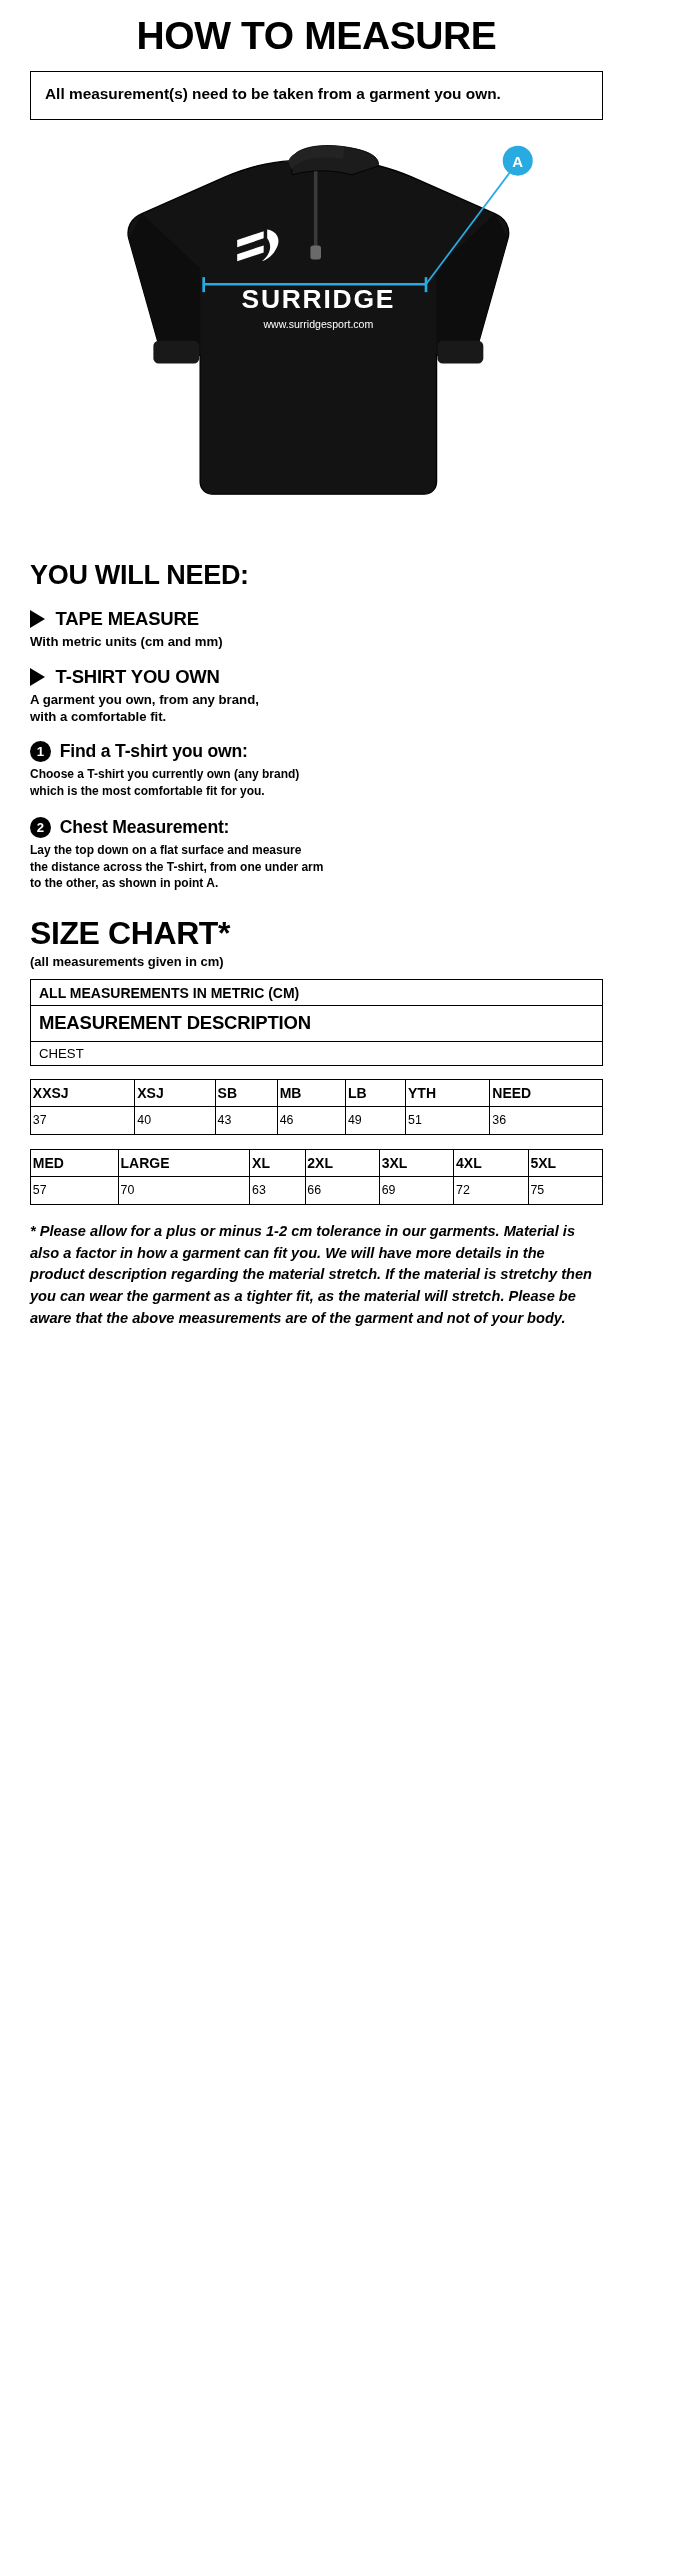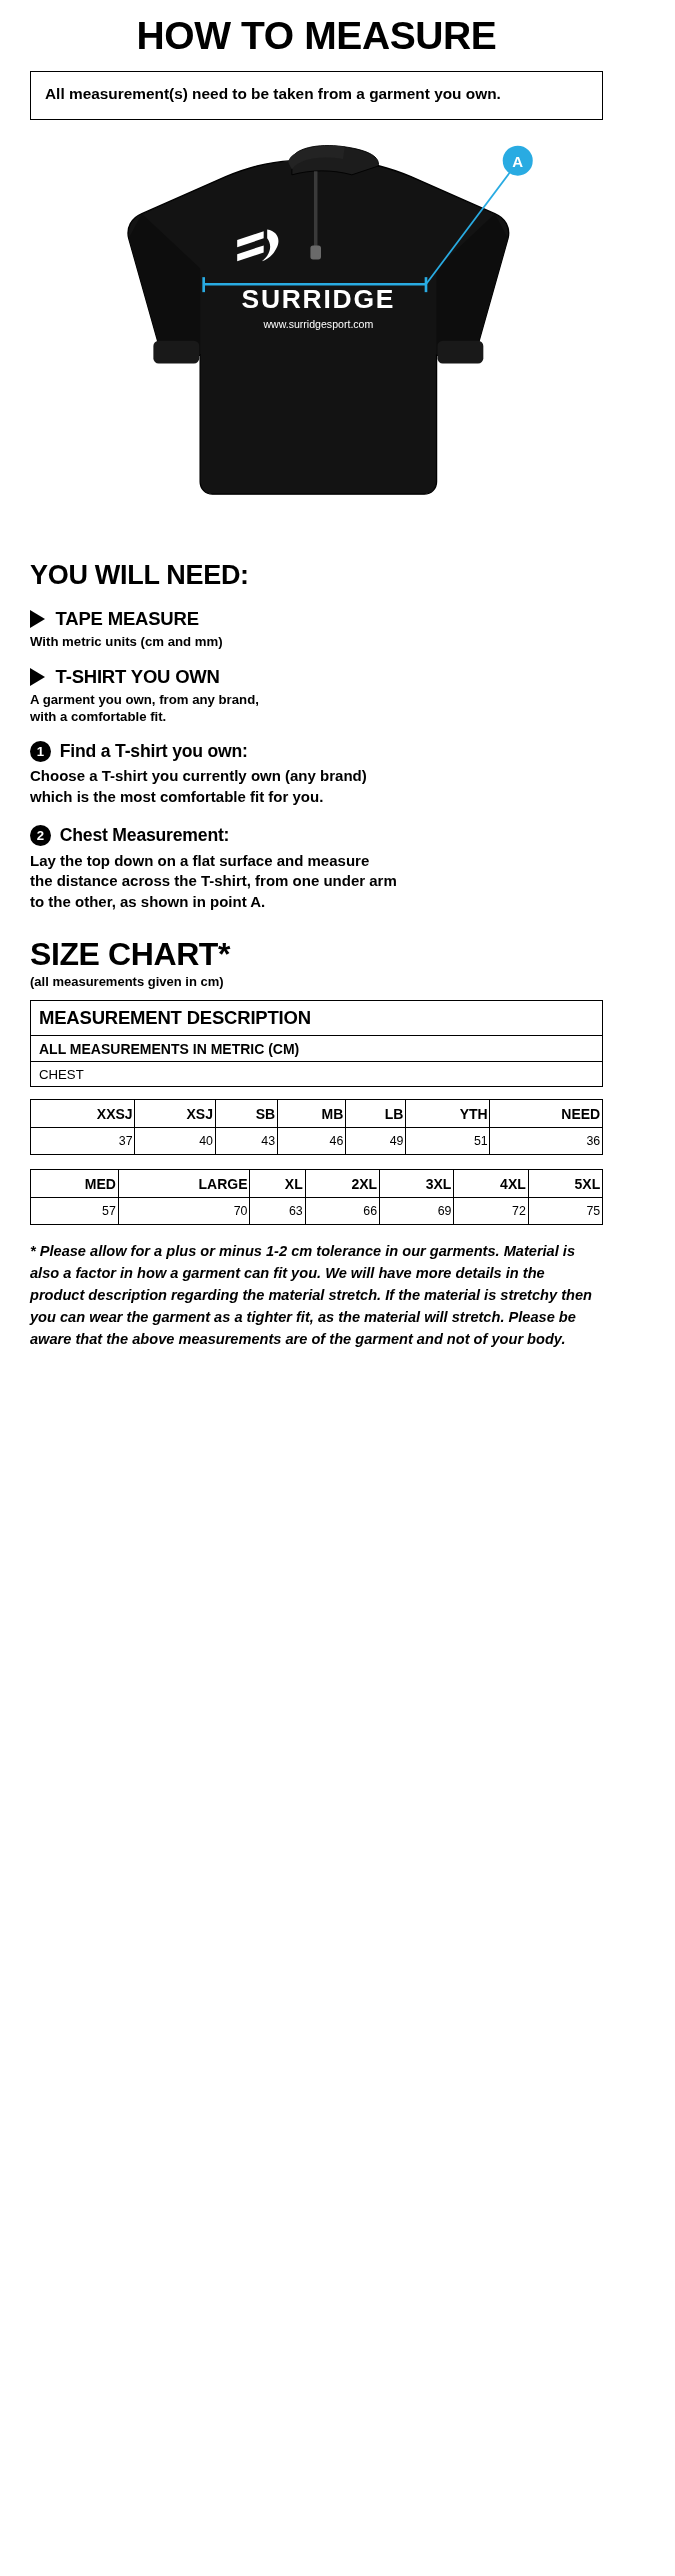--- a/index.html
+++ b/index.html
@@ -110,21 +110,21 @@
     align-items: center;
     justify-content: center;
     flex: 0 0 auto;
   }
   .step-title {
     font-size: 17.6px;
     font-weight: bold;
     letter-spacing: -0.2px;
   }
   .step-desc {
-    font-size: 15px;
+    font-size: 12px;
     font-weight: bold;
     line-height: 1.38;
     margin: 0 0 17.6px 0;
     white-space: pre-line;
   }
   
   table {
     border-collapse: collapse;
     width: 100%;
     margin: 0 3.5px;
@@ -145,21 +145,21 @@
     font-size: 14px;
     font-weight: bold;
   }
   .desc-table td.chest-cell {
     font-size: 13.2px;
     font-weight: normal;
   }
   .size-table { width: calc(100% - 7px); margin-bottom: 14px; }
   .size-table th, .size-table td {
     border: 1.8px solid #000;
-    text-align: right;
+    text-align: left;
     padding: 5.3px 1.8px;
   }
   .size-table th {
     font-size: 14px;
     font-weight: bold;
   }
   .size-table td {
     font-size: 12.4px;
     padding: 6.2px 1.8px;
   }
@@ -256,24 +256,24 @@
 the distance across the T-shirt, from one under arm
 to the other, as shown in point A.</p>
   </div>
 
   <h2 class="size-chart-head">SIZE CHART*</h2>
   <div class="size-chart-sub">(all measurements given in cm)</div>
 
   <table class="desc-table">
     <tbody>
       <tr>
+        <td class="metric-cell">ALL MEASUREMENTS IN METRIC (CM)</td>
+      </tr>
+      <tr>
         <td class="head-cell">MEASUREMENT DESCRIPTION</td>
-      </tr>
-      <tr>
-        <td class="metric-cell">ALL MEASUREMENTS IN METRIC (CM)</td>
       </tr>
       <tr>
         <td class="chest-cell">CHEST</td>
       </tr>
     </tbody>
   </table>
 
   <table class="size-table">
     <thead>
       <tr>

